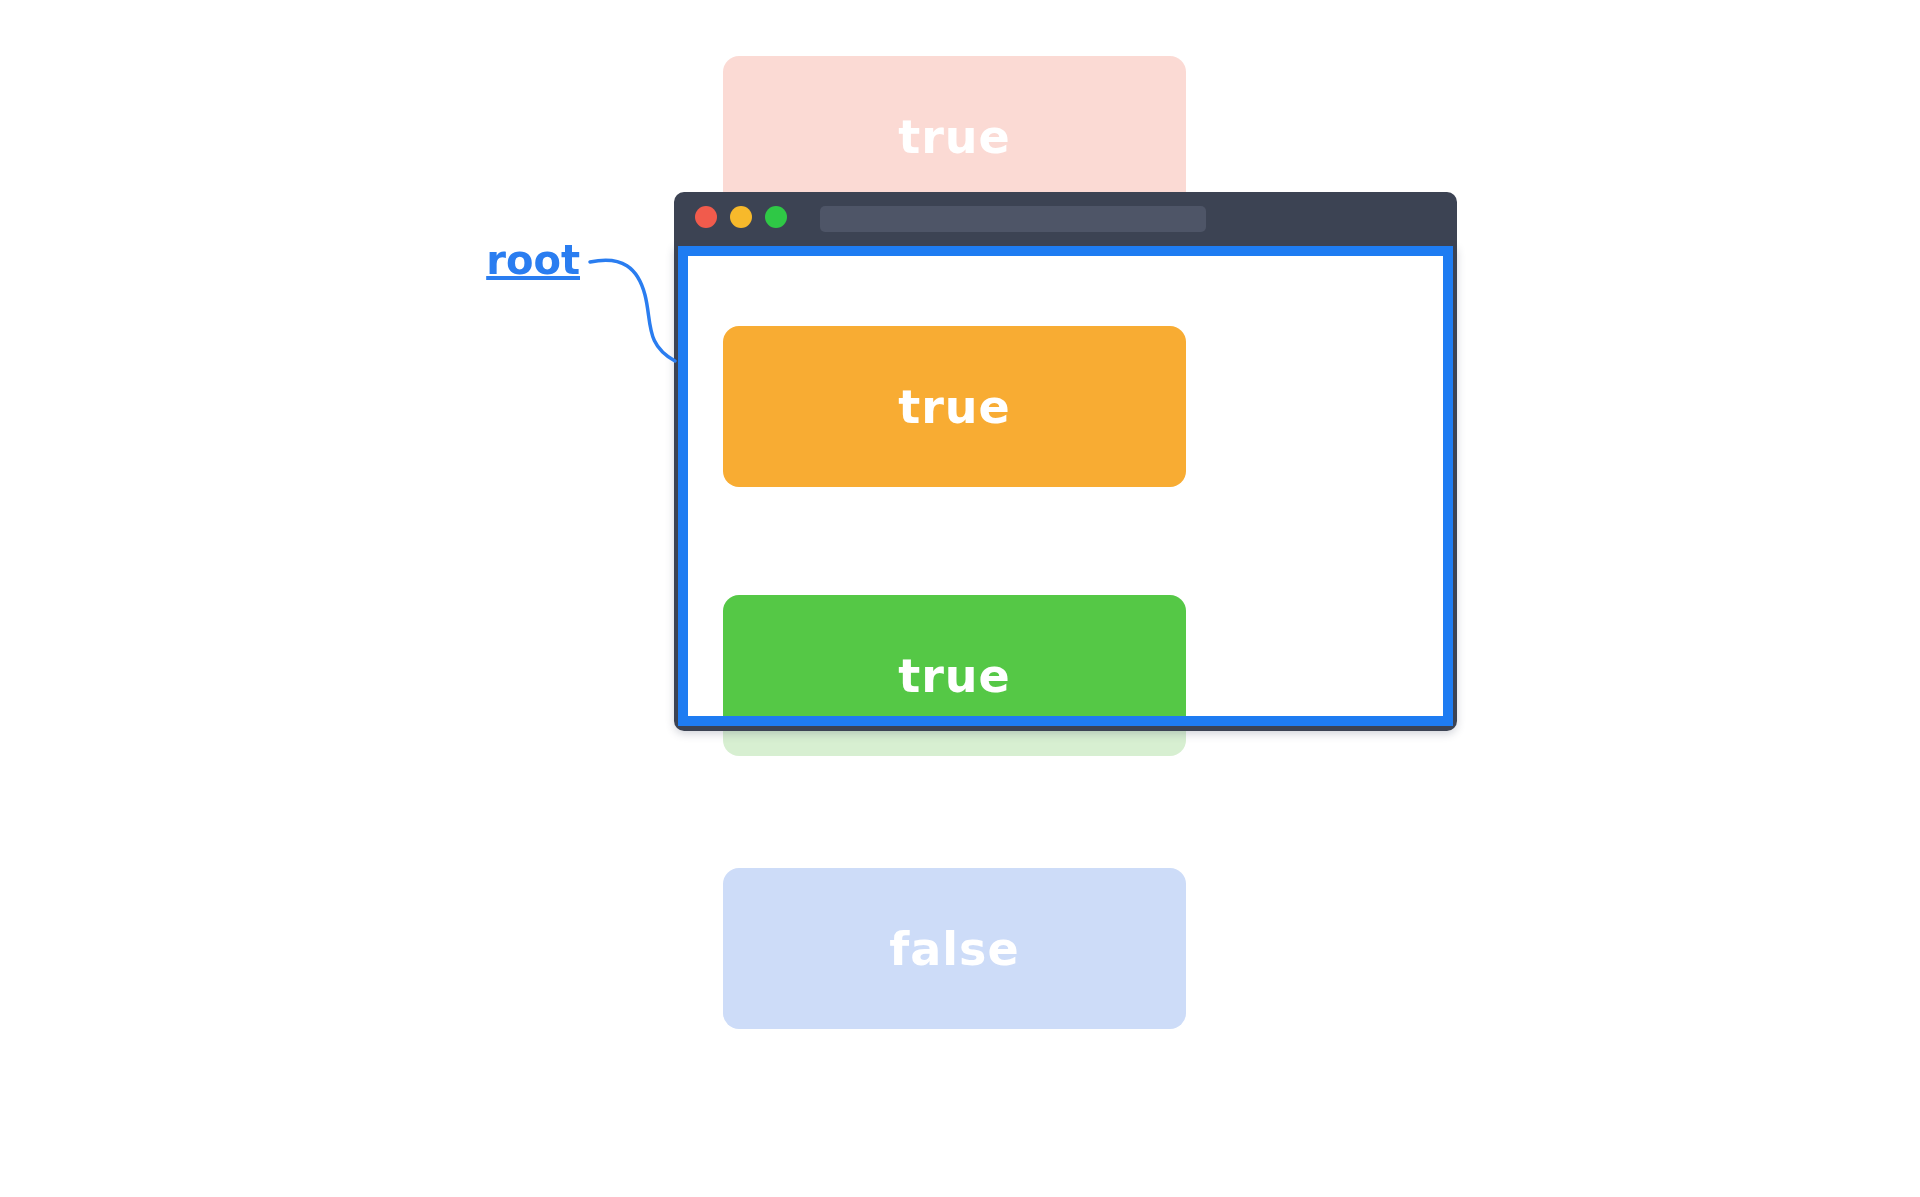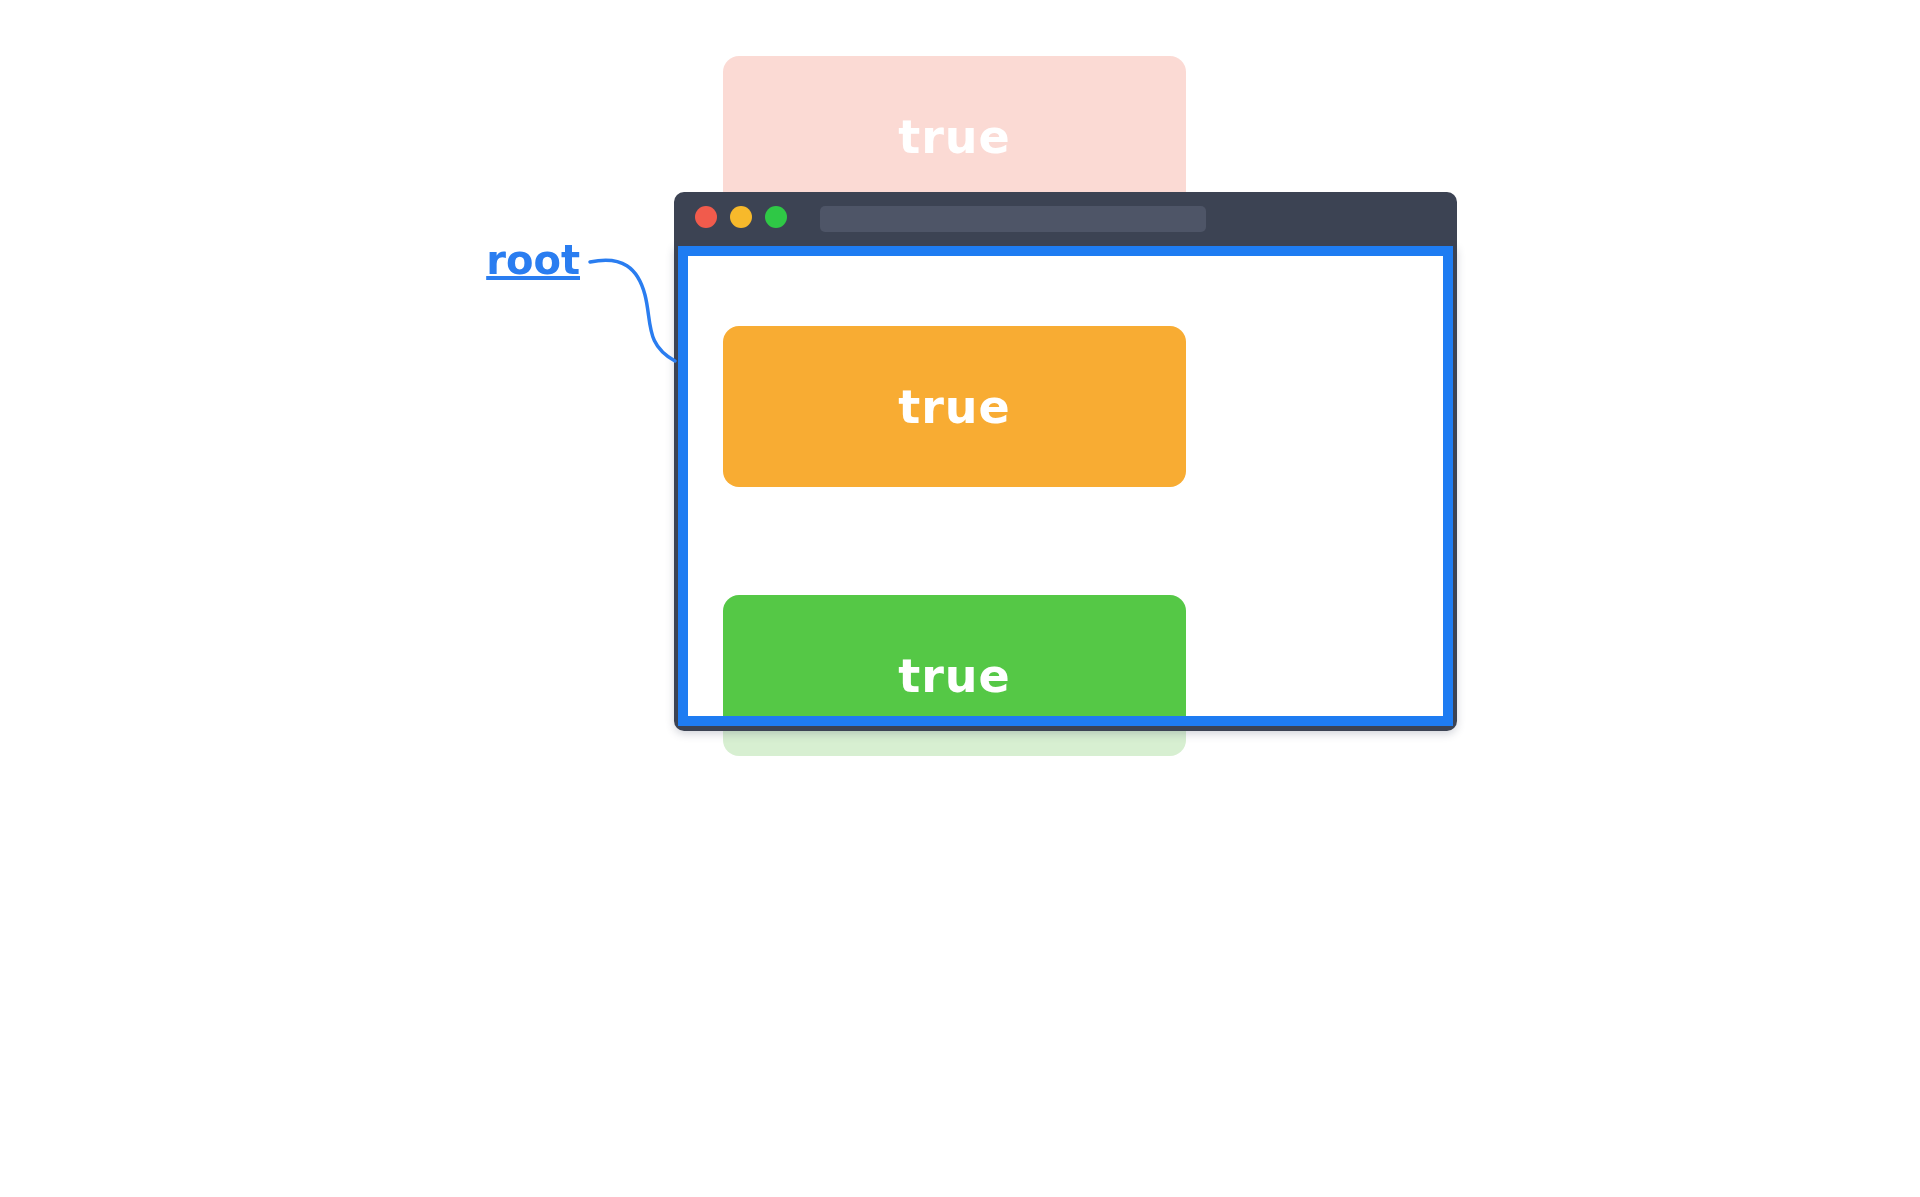--- a/index.html
+++ b/index.html
@@ -136,20 +136,23 @@
   </div>
 
   <div class="box box-orange">
     <span class="label">true</span>
   </div>
 
   <div class="box box-green">
     <span class="label">true</span>
   </div>
 
+  <div class="box box-blue">
+    <span class="label">false</span>
+  </div>
 
   <div class="window">
     <div class="titlebar">
       <div class="controls">
         <span class="light light-red"></span>
         <span class="light light-yellow"></span>
         <span class="light light-green"></span>
       </div>
       <div class="urlbar"></div>
     </div>

